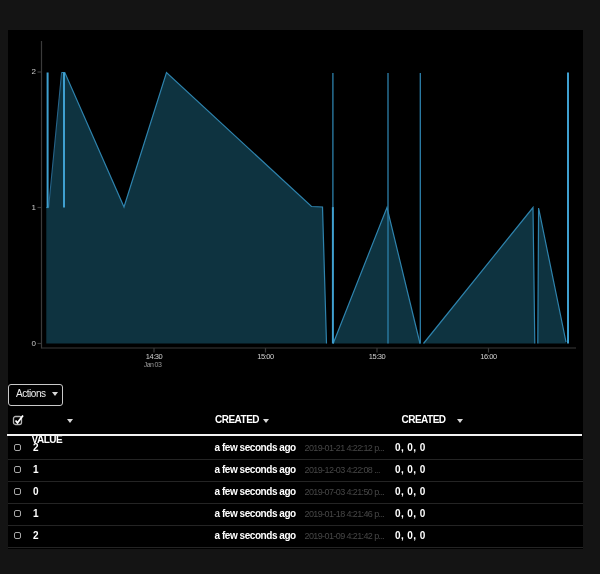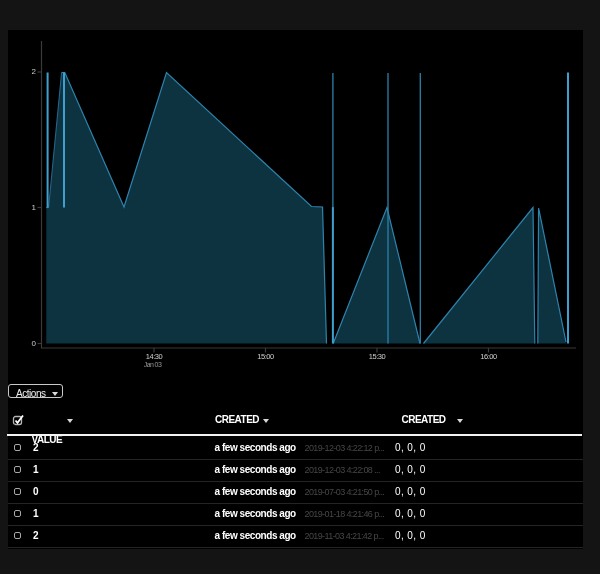--- a/index.html
+++ b/index.html
@@ -1,24 +1,24 @@
 <!DOCTYPE html>
 <html><head>
 <meta charset="utf-8">
 <style>
 html,body{margin:0;padding:0;background:#141414;}
 body{position:relative;width:600px;height:574px;overflow:hidden;font-family:"Liberation Sans",sans-serif;}
 *{box-sizing:border-box}
 #panel{position:absolute;left:8px;top:30px;width:575px;height:519px;background:#000;}
 #chart{position:absolute;left:0;top:0;}
-#btn{position:absolute;left:8px;top:384px;width:55px;height:14px;border:1px solid #c9c9c9;border-radius:3px;}
+#btn{position:absolute;left:8px;top:384px;width:55px;height:22px;border:1px solid #c9c9c9;border-radius:3px;}
 #btn span{position:absolute;left:7px;top:2.5px;font-size:10px;color:#ededed;letter-spacing:-0.45px;}
 .caret{position:absolute;width:0;height:0;border-left:3.5px solid transparent;border-right:3.5px solid transparent;border-top:4px solid #d8d8d8;}
 .t{position:absolute;white-space:pre;}
-.loc{font-size:10px;font-weight:normal;color:#fff;letter-spacing:0.4px;}
+.loc{font-size:10px;font-weight:bold;color:#fff;letter-spacing:0.4px;}
 .hdr{font-size:10px;font-weight:bold;color:#fff;letter-spacing:-0.5px;}
 .wb{font-size:10px;font-weight:bold;color:#fff;letter-spacing:-0.45px;}
 .gray{font-size:9px;color:#474747;letter-spacing:-0.6px;}
 #hline{position:absolute;left:7px;top:434px;width:575px;height:2px;background:#f2f2f2;}
 .sep{position:absolute;left:8px;width:575px;height:1px;background:#242424;}
 .cb{position:absolute;left:14px;width:7px;height:7px;border:1px solid #a8a8a8;border-radius:2px;}
 </style>
 </head>
 <body>
 <div id="panel"></div>
@@ -86,21 +86,21 @@
 <div class="caret" style="left:67px;top:418.5px;"></div>
 <div class="t hdr" style="left:215px;top:414px;text-align:right;">CREATED</div>
 <div class="caret" style="left:263px;top:418.5px;"></div>
 <div class="t hdr" style="left:401.5px;top:414px;">CREATED</div>
 <div class="caret" style="left:456.5px;top:418.5px;"></div>
 <div id="hline"></div>
 
 <div class="cb" style="top:443.5px;"></div>
 <div class="t wb" style="left:33px;top:441.5px;">2</div>
 <div class="t wb" style="left:214.5px;top:441.5px;">a few seconds ago</div>
-<div class="t gray" style="left:304.5px;top:442.7px;">2019-12-03 4:22:12 p...</div>
+<div class="t gray" style="left:304.5px;top:442.7px;">2019-01-21 4:22:12 p...</div>
 <div class="t loc" style="left:395px;top:441.5px;">0, 0, 0</div>
 <div class="sep" style="top:459px;"></div>
 
 <div class="cb" style="top:465.5px;"></div>
 <div class="t wb" style="left:33px;top:463.5px;">1</div>
 <div class="t wb" style="left:214.5px;top:463.5px;">a few seconds ago</div>
 <div class="t gray" style="left:304.5px;top:464.7px;">2019-12-03 4:22:08 ...</div>
 <div class="t loc" style="left:395px;top:463.5px;">0, 0, 0</div>
 <div class="sep" style="top:481px;"></div>
 
@@ -114,15 +114,15 @@
 <div class="cb" style="top:509.5px;"></div>
 <div class="t wb" style="left:33px;top:507.5px;">1</div>
 <div class="t wb" style="left:214.5px;top:507.5px;">a few seconds ago</div>
 <div class="t gray" style="left:304.5px;top:508.7px;">2019-01-18 4:21:46 p...</div>
 <div class="t loc" style="left:395px;top:507.5px;">0, 0, 0</div>
 <div class="sep" style="top:525px;"></div>
 
 <div class="cb" style="top:531.5px;"></div>
 <div class="t wb" style="left:33px;top:529.5px;">2</div>
 <div class="t wb" style="left:214.5px;top:529.5px;">a few seconds ago</div>
-<div class="t gray" style="left:304.5px;top:530.7px;">2019-11-03 4:21:42 p...</div>
+<div class="t gray" style="left:304.5px;top:530.7px;">2019-01-09 4:21:42 p...</div>
 <div class="t loc" style="left:395px;top:529.5px;">0, 0, 0</div>
 <div class="sep" style="top:547px;"></div>
 
 </body></html>

